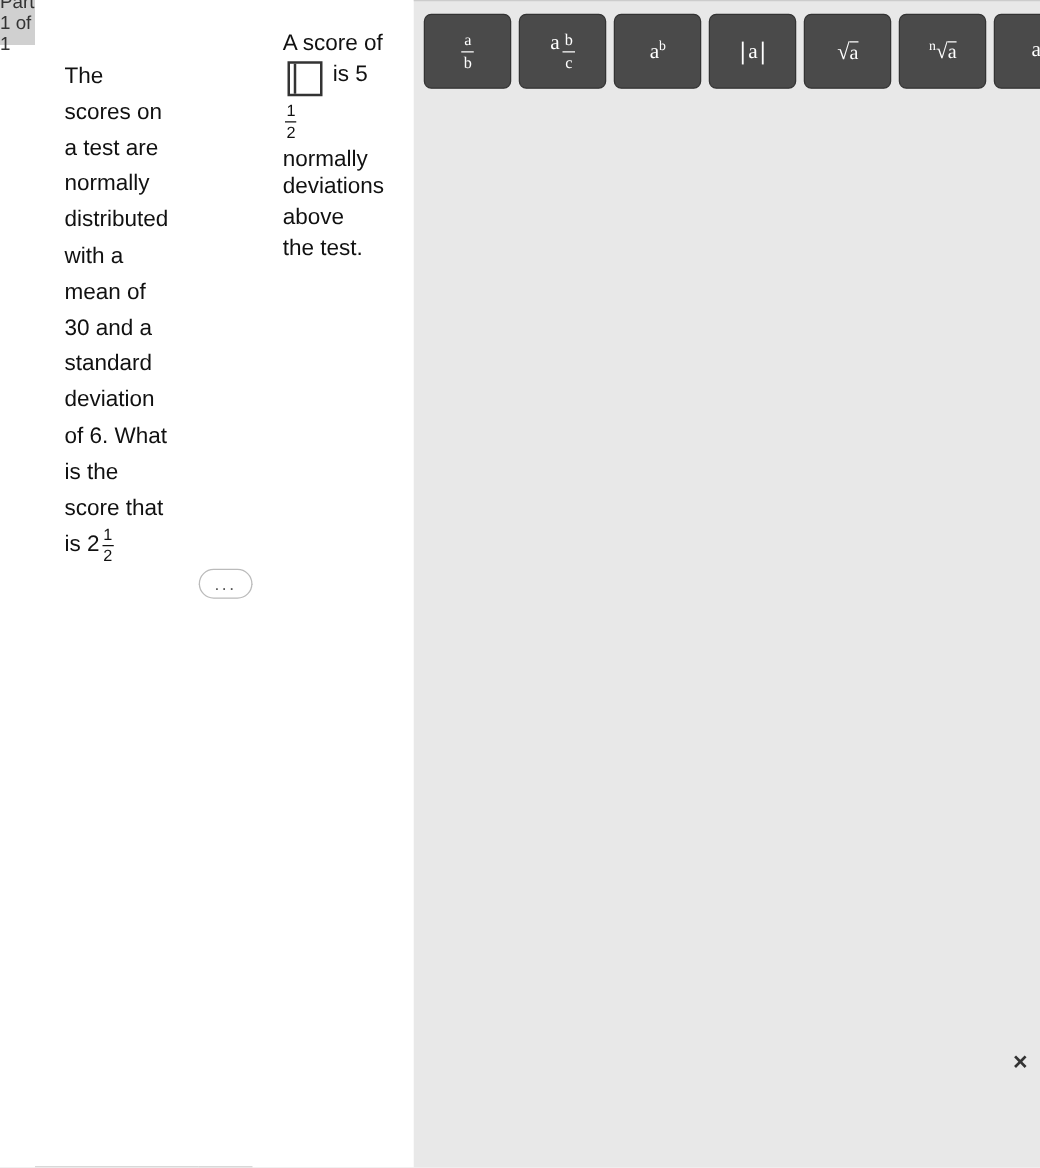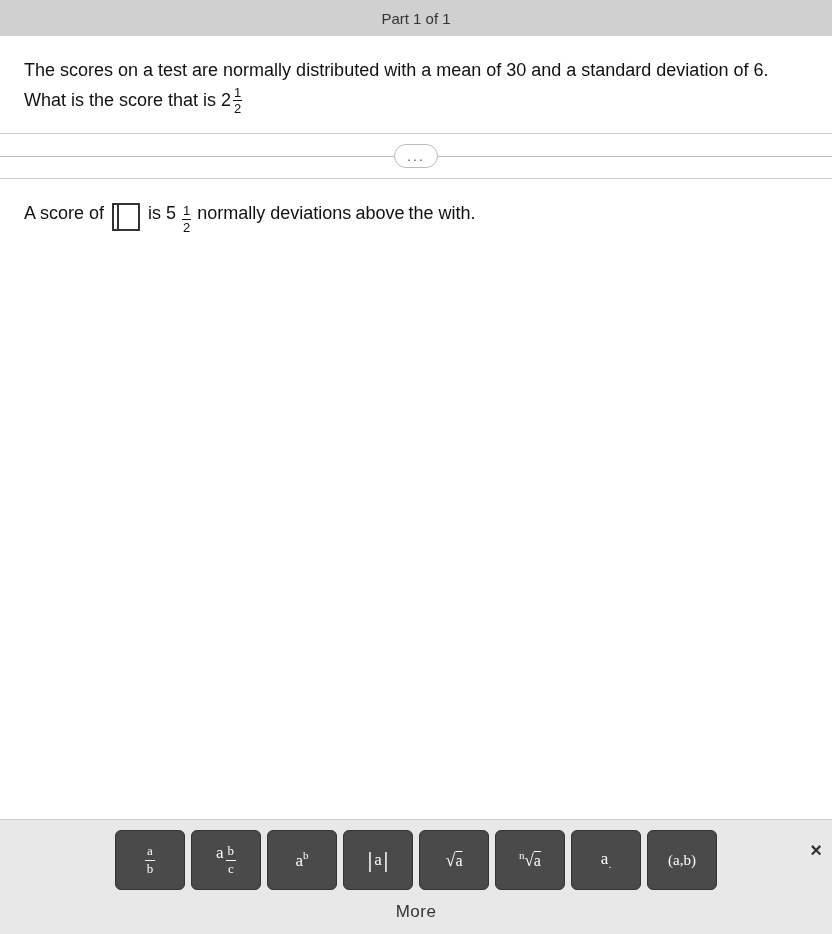--- a/index.html
+++ b/index.html
@@ -13,21 +13,20 @@
       align-items: center;
       justify-content: flex-start;
       overflow: hidden;
     }
 
     .main-container {
       width: 832px;
       height: 934px;
       background: #ffffff;
       display: flex;
-      flex-direction: column;
       position: relative;
     }
 
     
     .top-bar {
       width: 100%;
       height: 36px;
       background: #d0d0d0;
       display: flex;
       align-items: center;
@@ -46,20 +45,21 @@
       background: #ffffff;
       padding: 20px 24px 16px 24px;
       border-bottom: 1px solid #ccc;
     }
 
     .question-text {
       font-size: 18px;
       line-height: 1.6;
       color: #111;
       font-family: Arial, sans-serif;
+      margin-top: 26px;
     }
 
     .fraction-inline {
       display: inline-flex;
       flex-direction: column;
       align-items: center;
       vertical-align: middle;
       margin: 0 2px;
       line-height: 1;
     }
@@ -284,21 +284,21 @@
     <div class="answer-text">
       <span>A score of</span>
       <span class="answer-box"></span>
       <span>is 5</span>
         <span class="fraction-inline">
           <span class="numerator">1</span>
           <span class="denominator">2</span>
         </span>
         <span>normally deviations</span>
         <span>above</span>
-        <span>the with.</span>
+        <span>the test.</span>
     </div>
   </div>
 
   <div class="bottom-toolbar">
     <div class="toolbar-buttons">
 
       <button class="toolbar-btn" title="fraction">
         <div class="btn-content">
           <div class="btn-fraction">
             <span class="b-num">a</span>
@@ -354,22 +354,19 @@
       </button>
 
       <button class="toolbar-btn" title="parentheses">
         <div class="btn-content">
           <span class="paren-icon" style="font-size:15px;">(a,b)</span>
         </div>
       </button>
 
     </div>
 
-    <button class="more-button">
-      <span>More</span>
-    </button>
   </div>
 
   <button class="x-btn">
     <span>×</span>
   </button>
 
 </div>
 
 </body></html>

